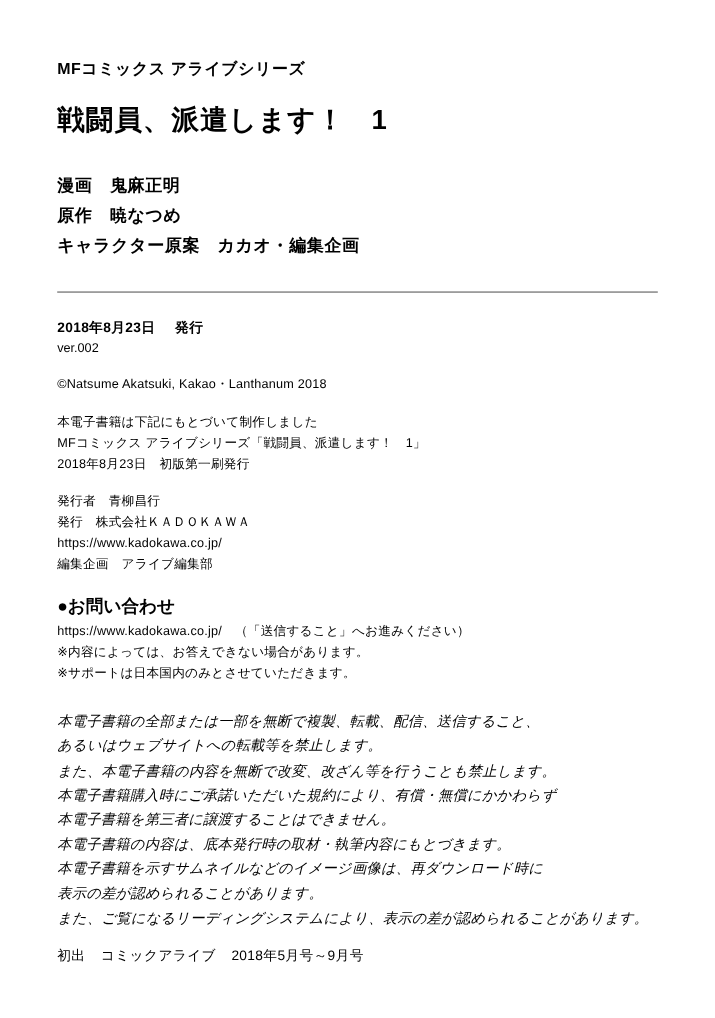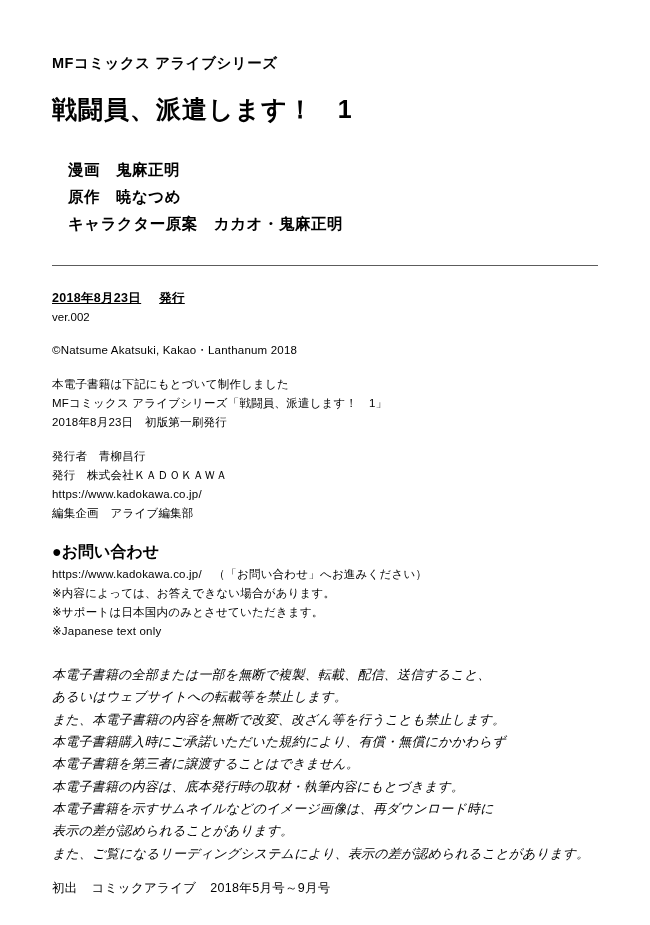--- a/index.html
+++ b/index.html
@@ -32,21 +32,21 @@
     font-size: 25px;
     font-weight: bold;
     letter-spacing: 1px;
     margin: 0 0 30px 0;
     line-height: 1.25;
   }
   .book-title .vol {
     margin-left: 24px;
   }
   .credits {
-    margin: 0 0 28px 16px;
+    margin: 0 0 28px 0;
   }
   .credit-row {
     font-size: 15.5px;
     font-weight: bold;
     line-height: 1.75;
     letter-spacing: 0.5px;
   }
   .credit-row .role {
     display: inline;
   }
@@ -67,21 +67,20 @@
     font-size: 11.5px;
     line-height: 1.65;
     letter-spacing: 0.2px;
     white-space: pre-wrap;
   }
   .pub-date {
     font-size: 12.5px;
     font-weight: bold;
     letter-spacing: 0.3px;
     line-height: 1.6;
-    text-decoration: underline;
   }
   .pub-date .gap {
     display: inline-block;
     width: 18px;
   }
   .ver {
     font-size: 11.5px;
     line-height: 1.6;
   }
   .copyright .line {
@@ -121,21 +120,21 @@
   </div>
 
   <div class="credits">
     <div class="credit-row">
       <span class="role">漫画</span><span class="sep"></span><span>鬼麻正明</span>
     </div>
     <div class="credit-row">
       <span class="role">原作</span><span class="sep"></span><span>暁なつめ</span>
     </div>
     <div class="credit-row">
-      <span class="role">キャラクター原案</span><span class="sep"></span><span>カカオ・鬼麻正明</span>
+      <span class="role">キャラクター原案</span><span class="sep"></span><span>カカオ・編集企画</span>
     </div>
   </div>
 
   <div class="divider"></div>
 
   <div class="block">
     <div class="pub-date">
       <span>2018年8月23日</span><span class="gap"></span><span>発行</span>
     </div>
     <div class="ver">ver.002</div>
@@ -153,24 +152,23 @@
 
   <div class="block">
     <div class="line">発行者　青柳昌行</div>
     <div class="line">発行　株式会社ＫＡＤＯＫＡＷＡ</div>
     <div class="line">https://www.kadokawa.co.jp/</div>
     <div class="line">編集企画　アライブ編集部</div>
   </div>
 
   <div class="block">
     <div class="contact-head">●お問い合わせ</div>
-    <div class="line">https://www.kadokawa.co.jp/　（「お問い合わせ」へお進みください）</div>
+    <div class="line">https://www.kadokawa.co.jp/　（「送信すること」へお進みください）</div>
     <div class="line">※内容によっては、お答えできない場合があります。</div>
     <div class="line">※サポートは日本国内のみとさせていただきます。</div>
-    <div class="line">※Japanese text only</div>
   </div>
 
   <div class="spacer-8"></div>
 
   <div class="block terms">
     <div class="line">本電子書籍の全部または一部を無断で複製、転載、配信、送信すること、</div>
     <div class="line">あるいはウェブサイトへの転載等を禁止します。</div>
     <div class="line">また、本電子書籍の内容を無断で改変、改ざん等を行うことも禁止します。</div>
     <div class="line">本電子書籍購入時にご承諾いただいた規約により、有償・無償にかかわらず</div>
     <div class="line">本電子書籍を第三者に譲渡することはできません。</div>

